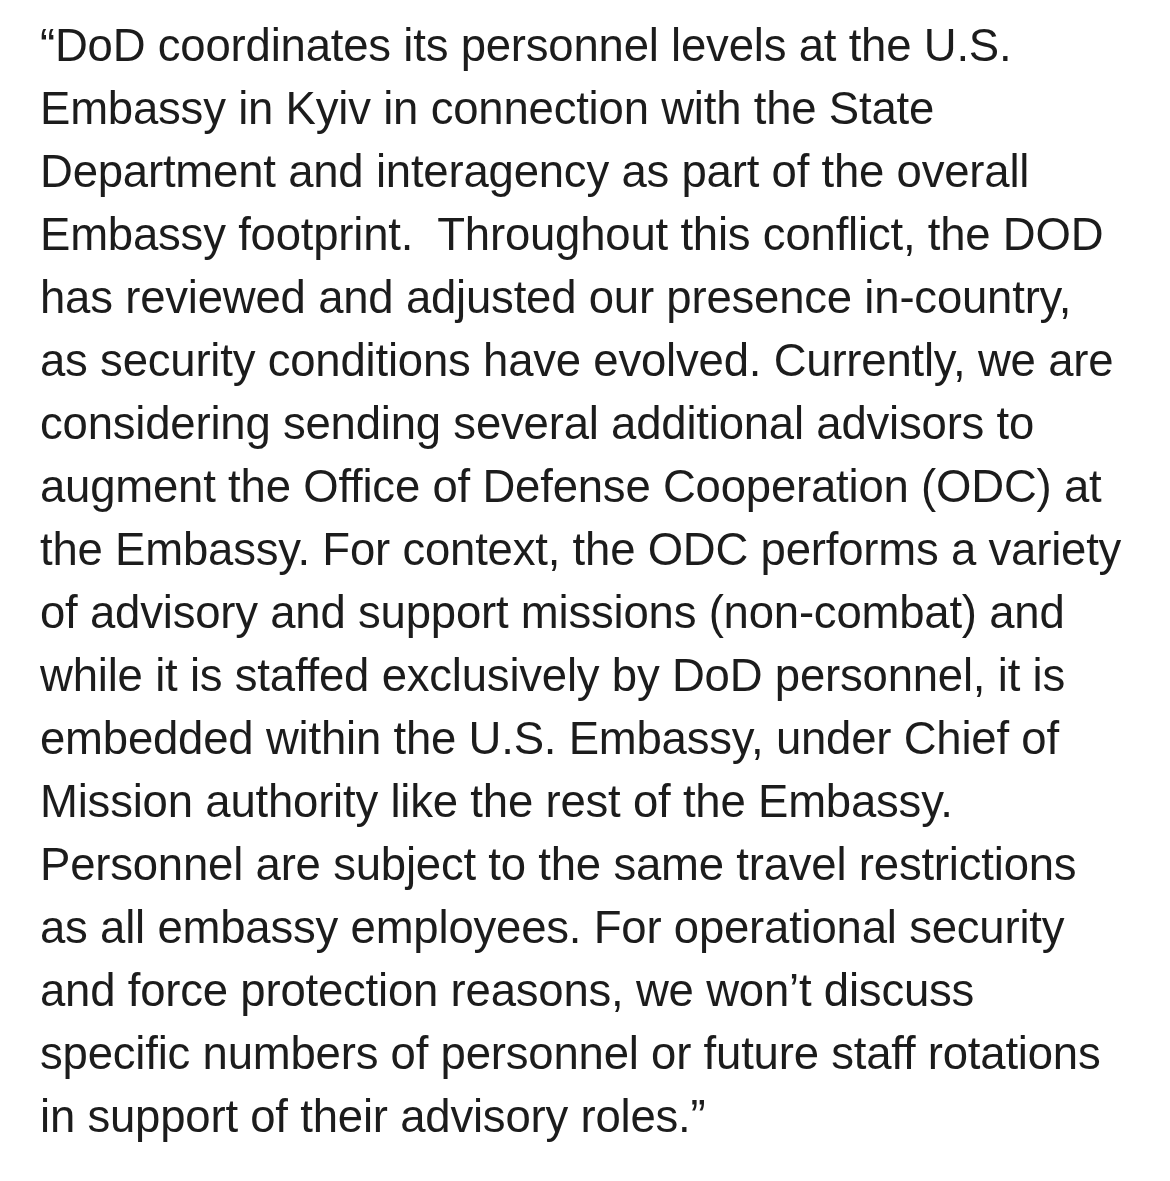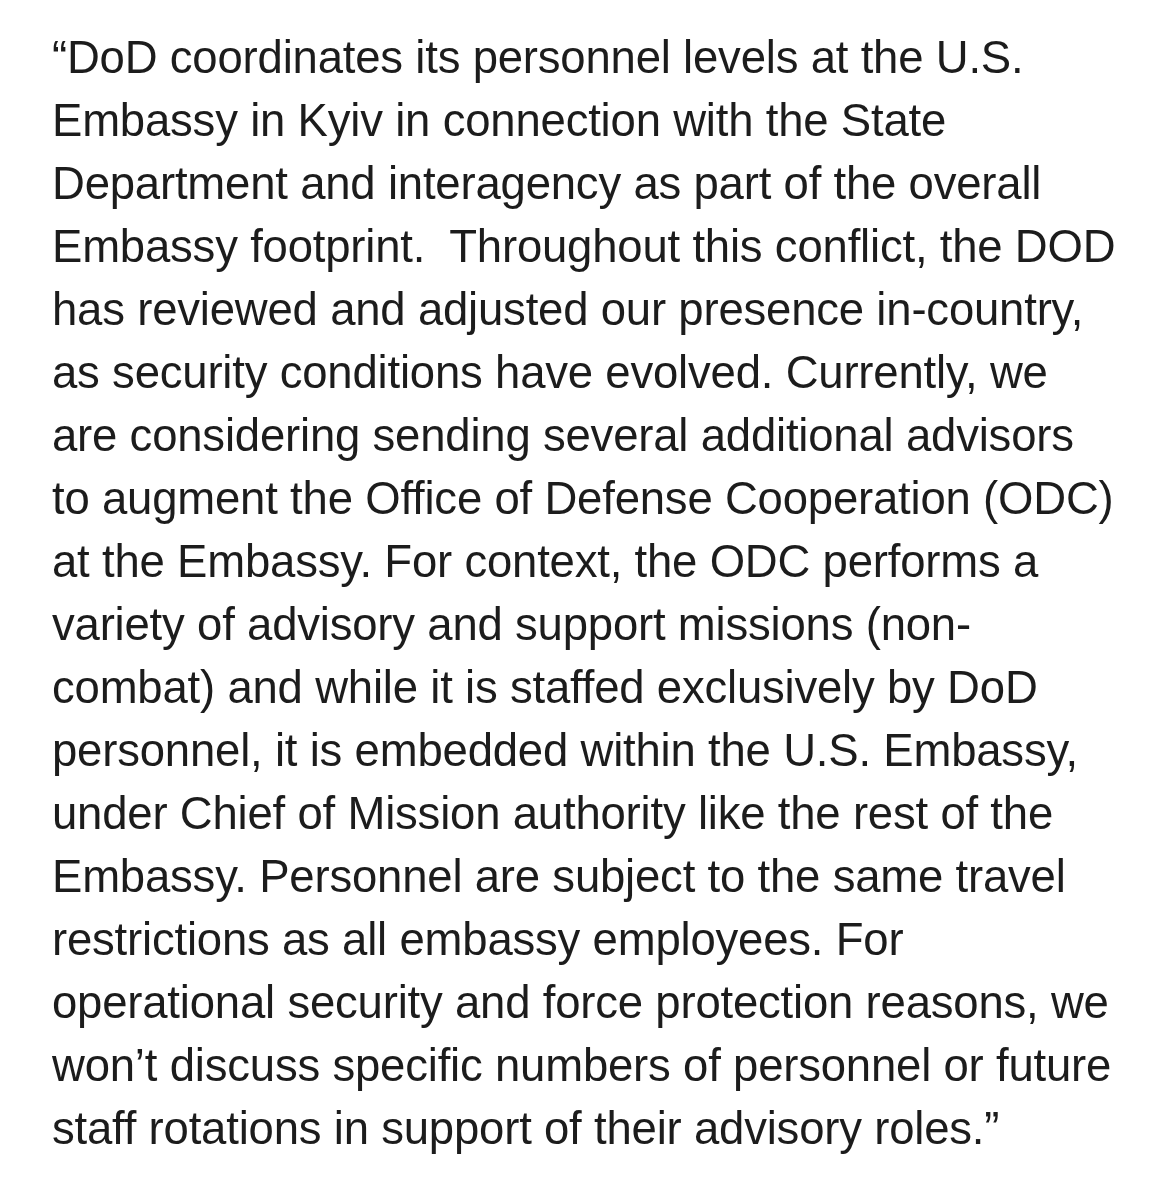--- a/index.html
+++ b/index.html
@@ -20,21 +20,21 @@
     background: #ffffff;
     box-sizing: border-box;
   }
   .quote-block {
     position: absolute;
     left: 40px;
     top: 14px;
     width: 1090px;
   }
   .quote-text {
-    margin: 12px;
+    margin: 0;
     color: #1c1c1c;
     font-family: "Liberation Sans", sans-serif;
     font-size: 45.5px;
     line-height: 63px;
     font-weight: 400;
     letter-spacing: -0.2px;
     text-align: left;
     white-space: pre-wrap;
     word-spacing: 0px;
     -webkit-font-smoothing: antialiased;

